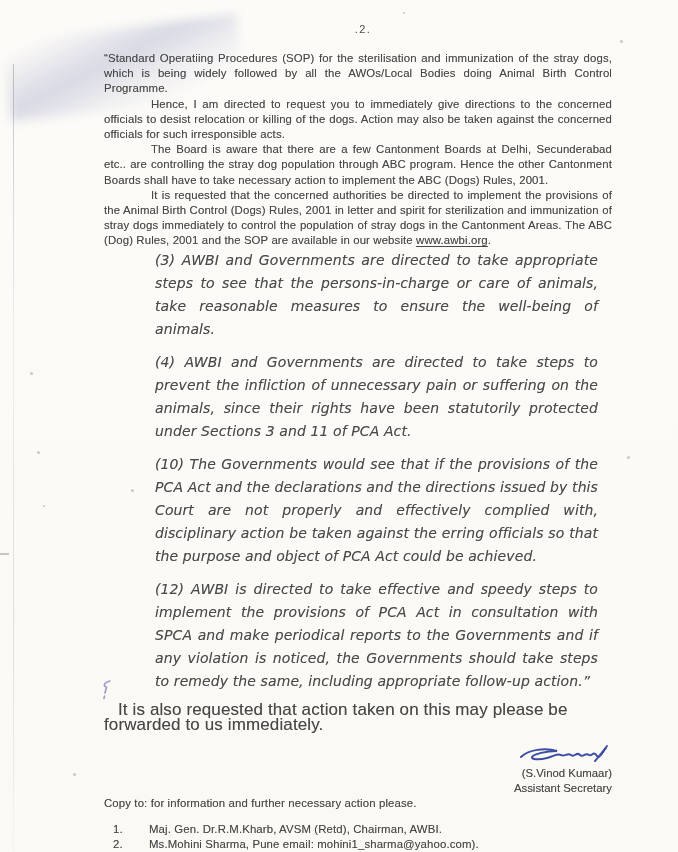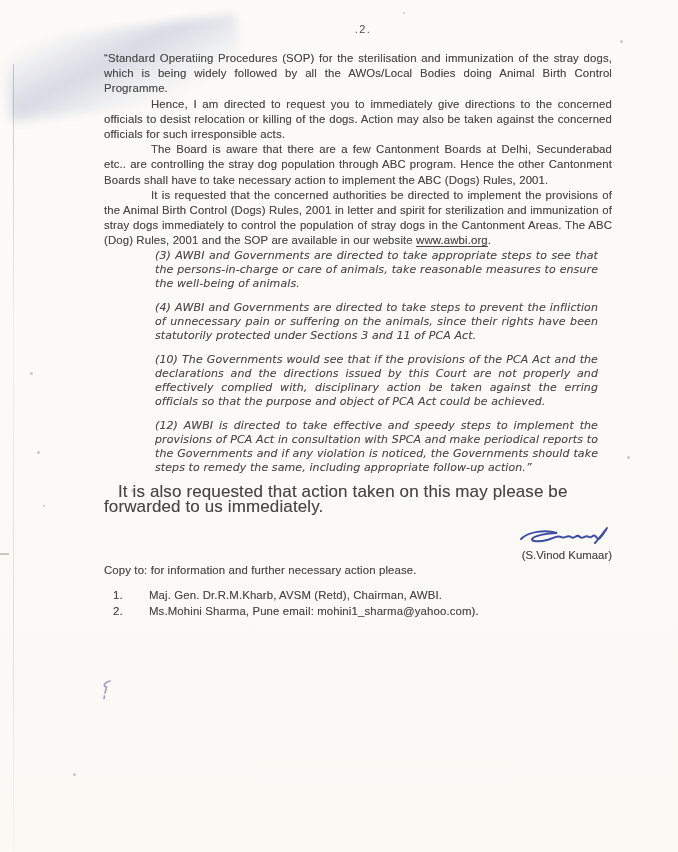--- a/index.html
+++ b/index.html
@@ -34,21 +34,21 @@
     font-size:11.4px;line-height:15.2px;letter-spacing:0.12px;
     text-align:justify;color:var(--ink,#474747);
     text-shadow:0 0 0.4px rgba(70,70,70,0.45);
   }
   .mb-a{margin-bottom:14px;} .mb-b{margin-bottom:8px;} .mb-c{margin-bottom:10px;} .mb-d{margin-bottom:4px;}
   .ind{text-indent:47px;}
   .ind-lg{text-indent:82px;}
   .weblink{text-decoration:underline;text-underline-offset:2px;}
   .quote{
     font-family:"DejaVu Sans",sans-serif;font-style:italic;
-    font-size:11px;line-height:14px;letter-spacing:0.1px;
+    font-size:14px;line-height:23px;letter-spacing:0.1px;
     margin:0 14px 10px 51px !important;text-align:justify;color:#4a4a4c;
     text-shadow:0 0 0.4px rgba(70,70,72,0.4);
   }
   .closing{font-size:17px;line-height:15.2px;text-indent:14px;letter-spacing:0.12px;
     text-shadow:0 0 0.4px rgba(70,70,70,0.45);}
   .signoff{margin-top:11px;text-align:right;font-size:11.4px;line-height:15.2px;
     text-shadow:0 0 0.4px rgba(70,70,70,0.45);}
   .sig-svg{display:block;margin:1px 2px -3px auto;}
   .copyto{margin-top:22px;font-size:11.4px;line-height:15.2px;letter-spacing:0.12px;
     text-shadow:0 0 0.4px rgba(70,70,70,0.45);}
@@ -102,20 +102,21 @@
     <p class="closing">It is also requested that action taken on this may please be forwarded to us immediately.</p>
 
     <div class="signoff">
       <svg class="sig-svg" width="92" height="26" viewBox="0 0 92 26">
         <g fill="none" stroke="#2e3f9e" stroke-width="2" stroke-linecap="round" opacity="0.92">
           <path d="M3,14 C10,7 27,4 39,8 C28,8 16,11 14,14 C13,16.5 21,17 29,15 C37,13 39,10 43,12 C47,14.5 49,9 53,12 C57,15 58,8 62,12 C65,15 67,9 71,12 C74,14 75,7 79,13 C81,16.5 84,10 88,5"></path>
           <path d="M77,18 C81.5,13 85,8 89,3"></path>
         </g>
       </svg>
       <div>(S.Vinod Kumaar)</div>
+      <div>Assistant Secretary</div>
     </div>
 
     <p class="copyto">Copy to: for information and further necessary action please.</p>
 
     <div class="cc-list">
       <div class="cc-item">
         <span class="cc-num">1.</span>
         <span>Maj. Gen. Dr.R.M.Kharb, AVSM (Retd), Chairman, AWBI.</span>
       </div>
       <div class="cc-item">

